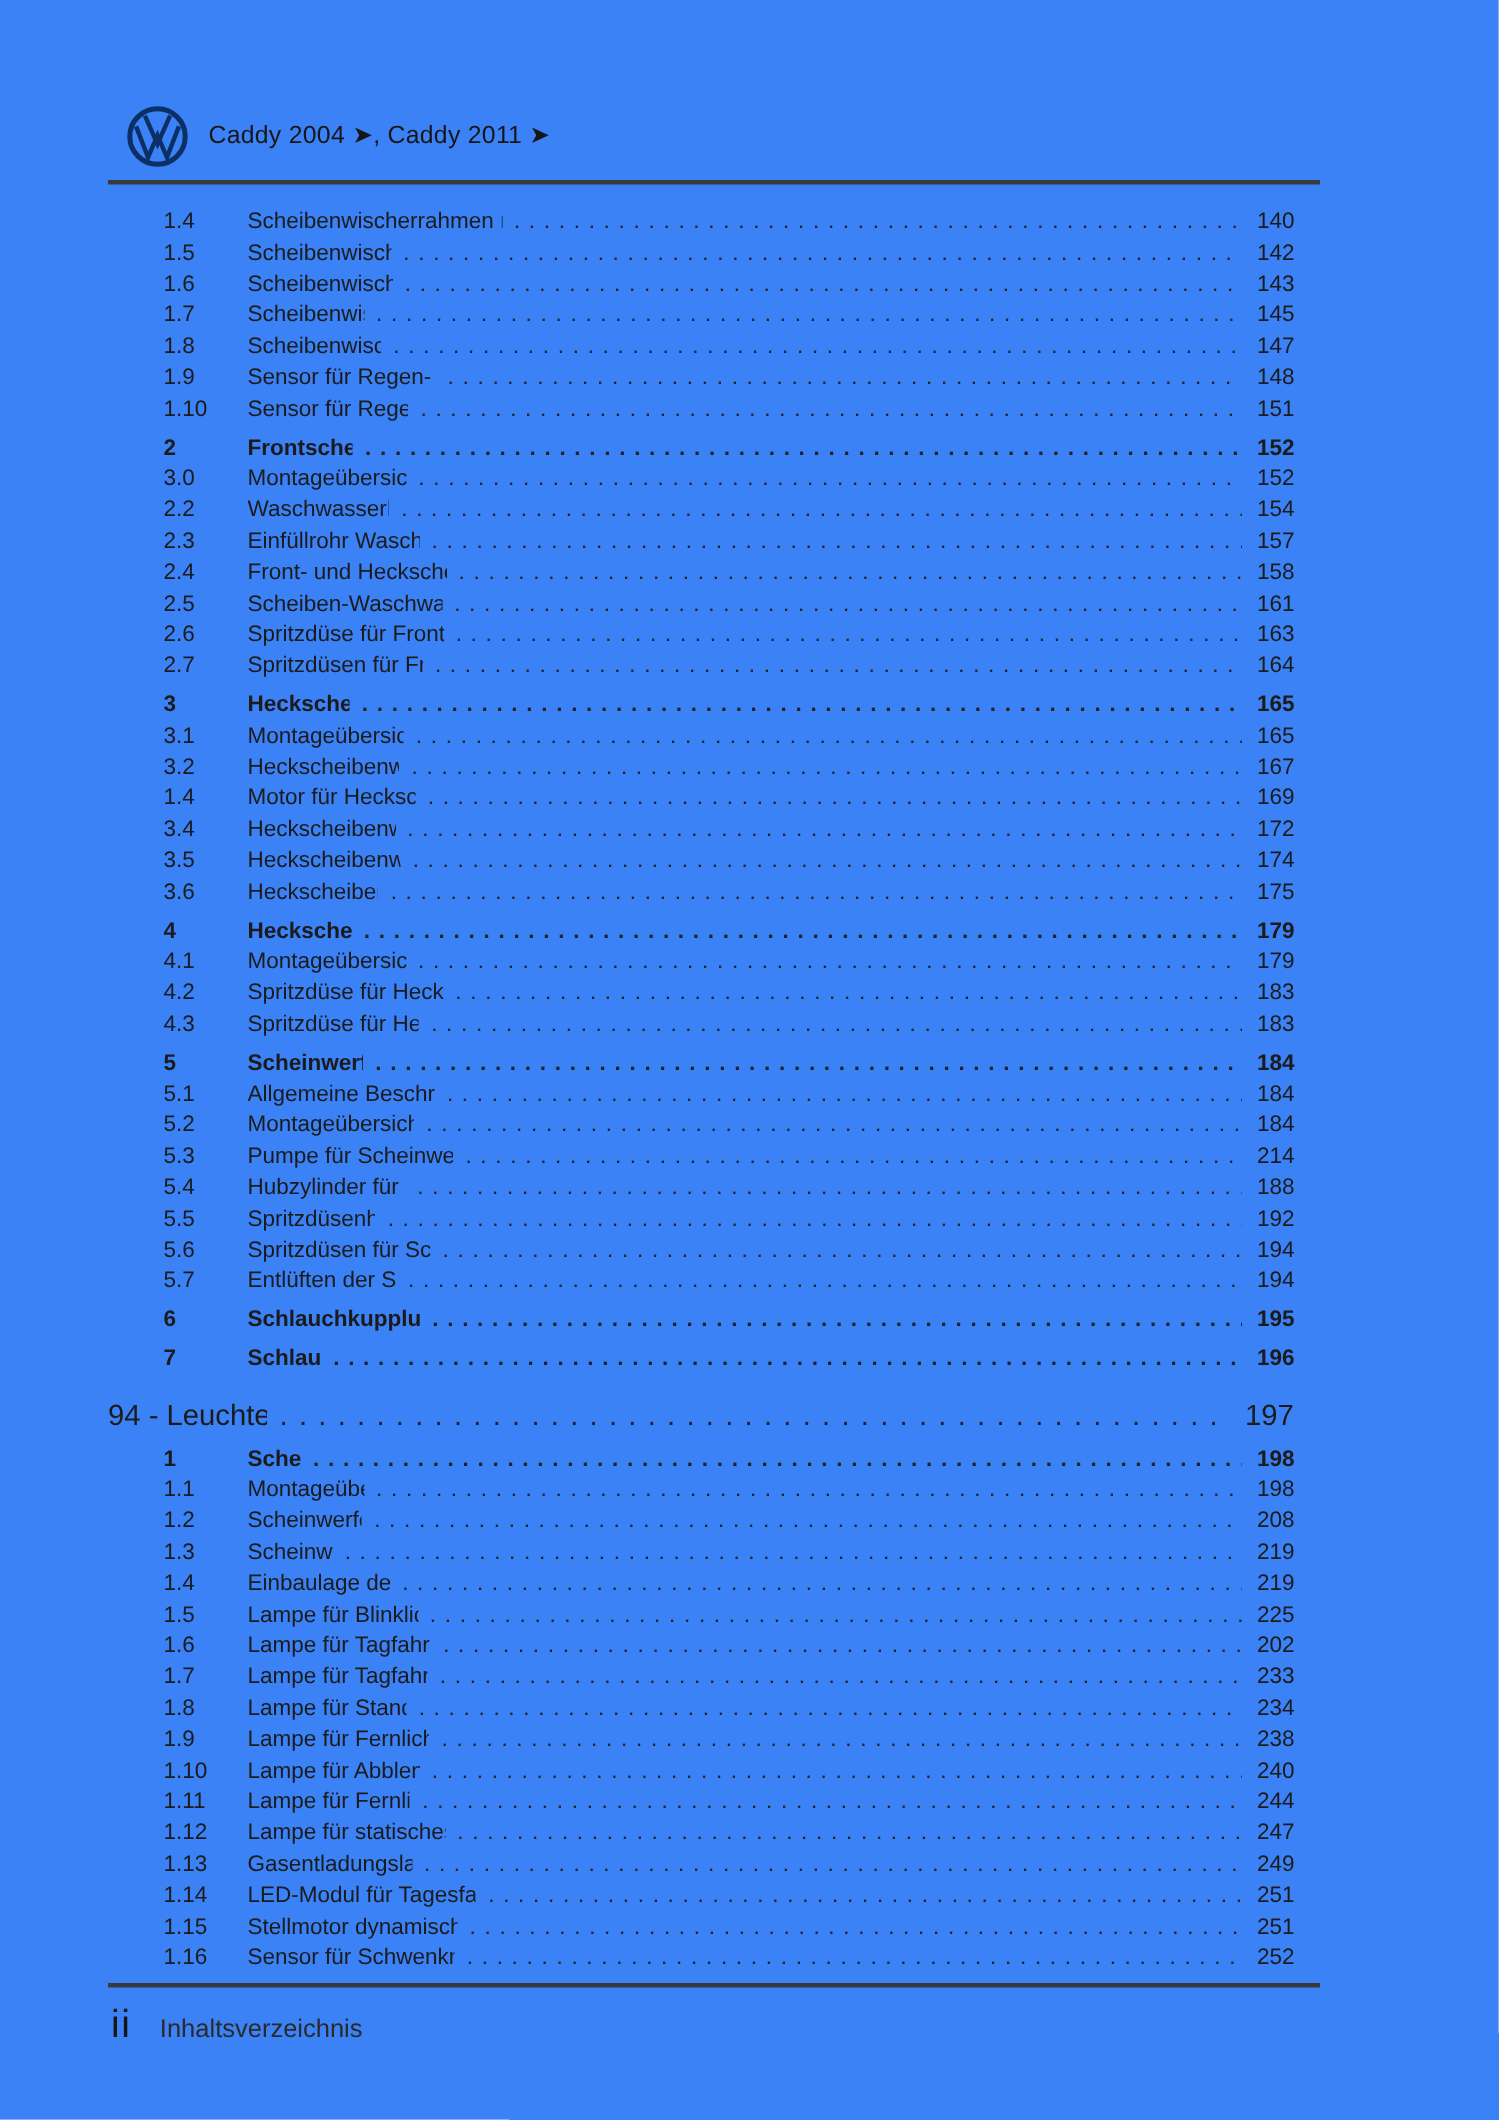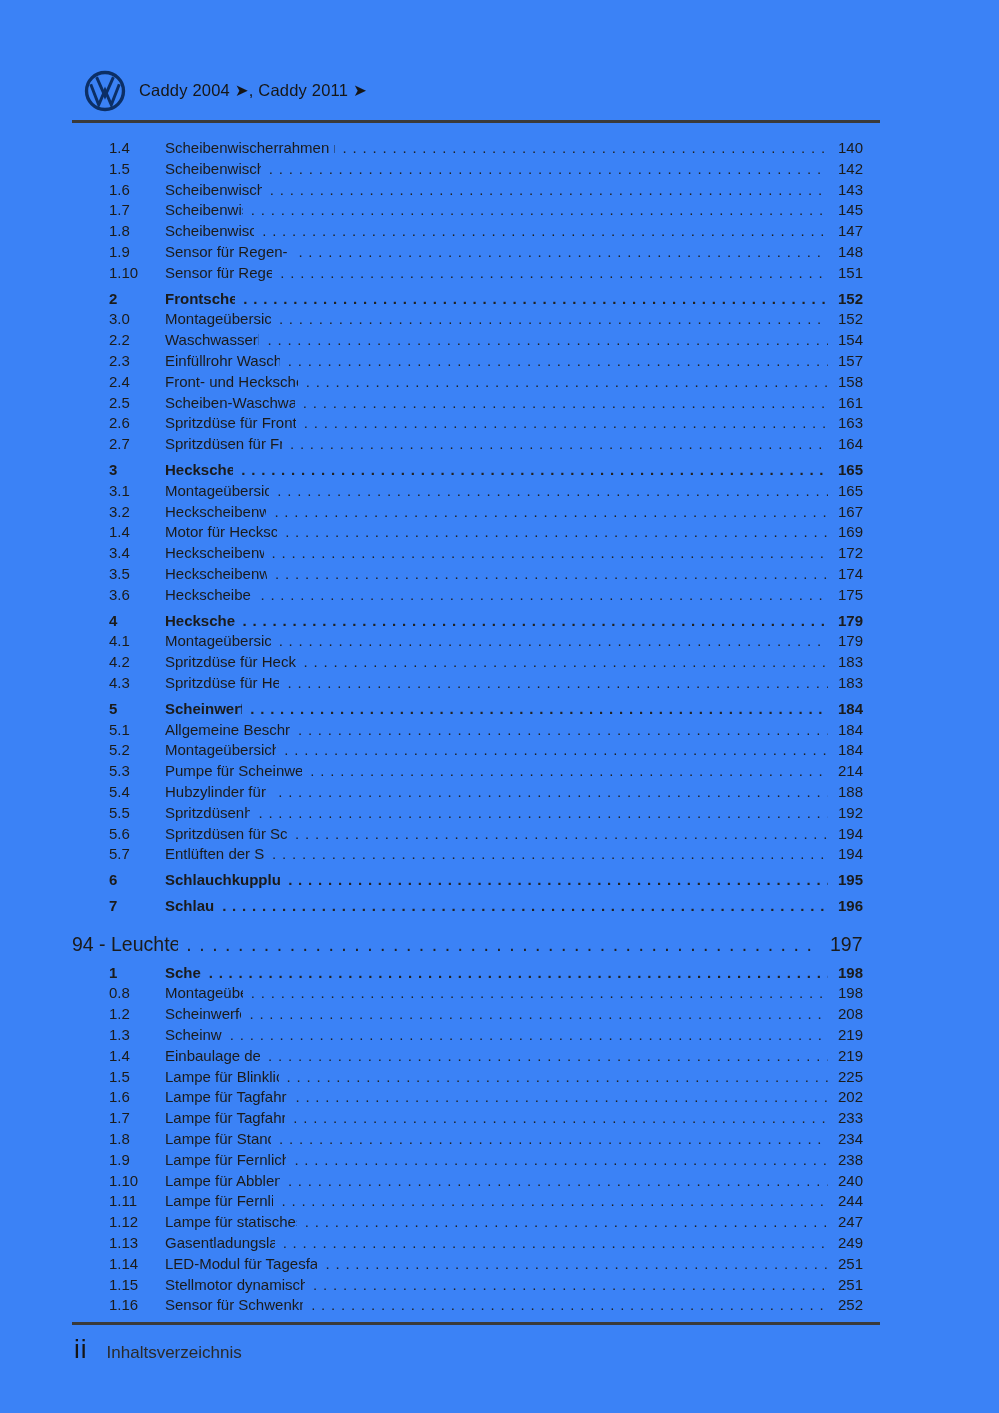--- a/index.html
+++ b/index.html
@@ -316,21 +316,21 @@
         <span class="leader"></span>
         <span class="pagecol">197</span>
       </div>
       <div class="row section">
         <span class="num">1</span>
         <span class="title">Scheinwerfer</span>
         <span class="leader"></span>
         <span class="pagecol">198</span>
       </div>
       <div class="row item">
-        <span class="num">0.8</span>
+        <span class="num">1.1</span>
         <span class="title">Montageübersicht - Scheinwerfer</span>
         <span class="leader"></span>
         <span class="pagecol">198</span>
       </div>
       <div class="row item">
         <span class="num">1.2</span>
         <span class="title">Scheinwerfer aus- und einbauen</span>
         <span class="leader"></span>
         <span class="pagecol">208</span>
       </div>

